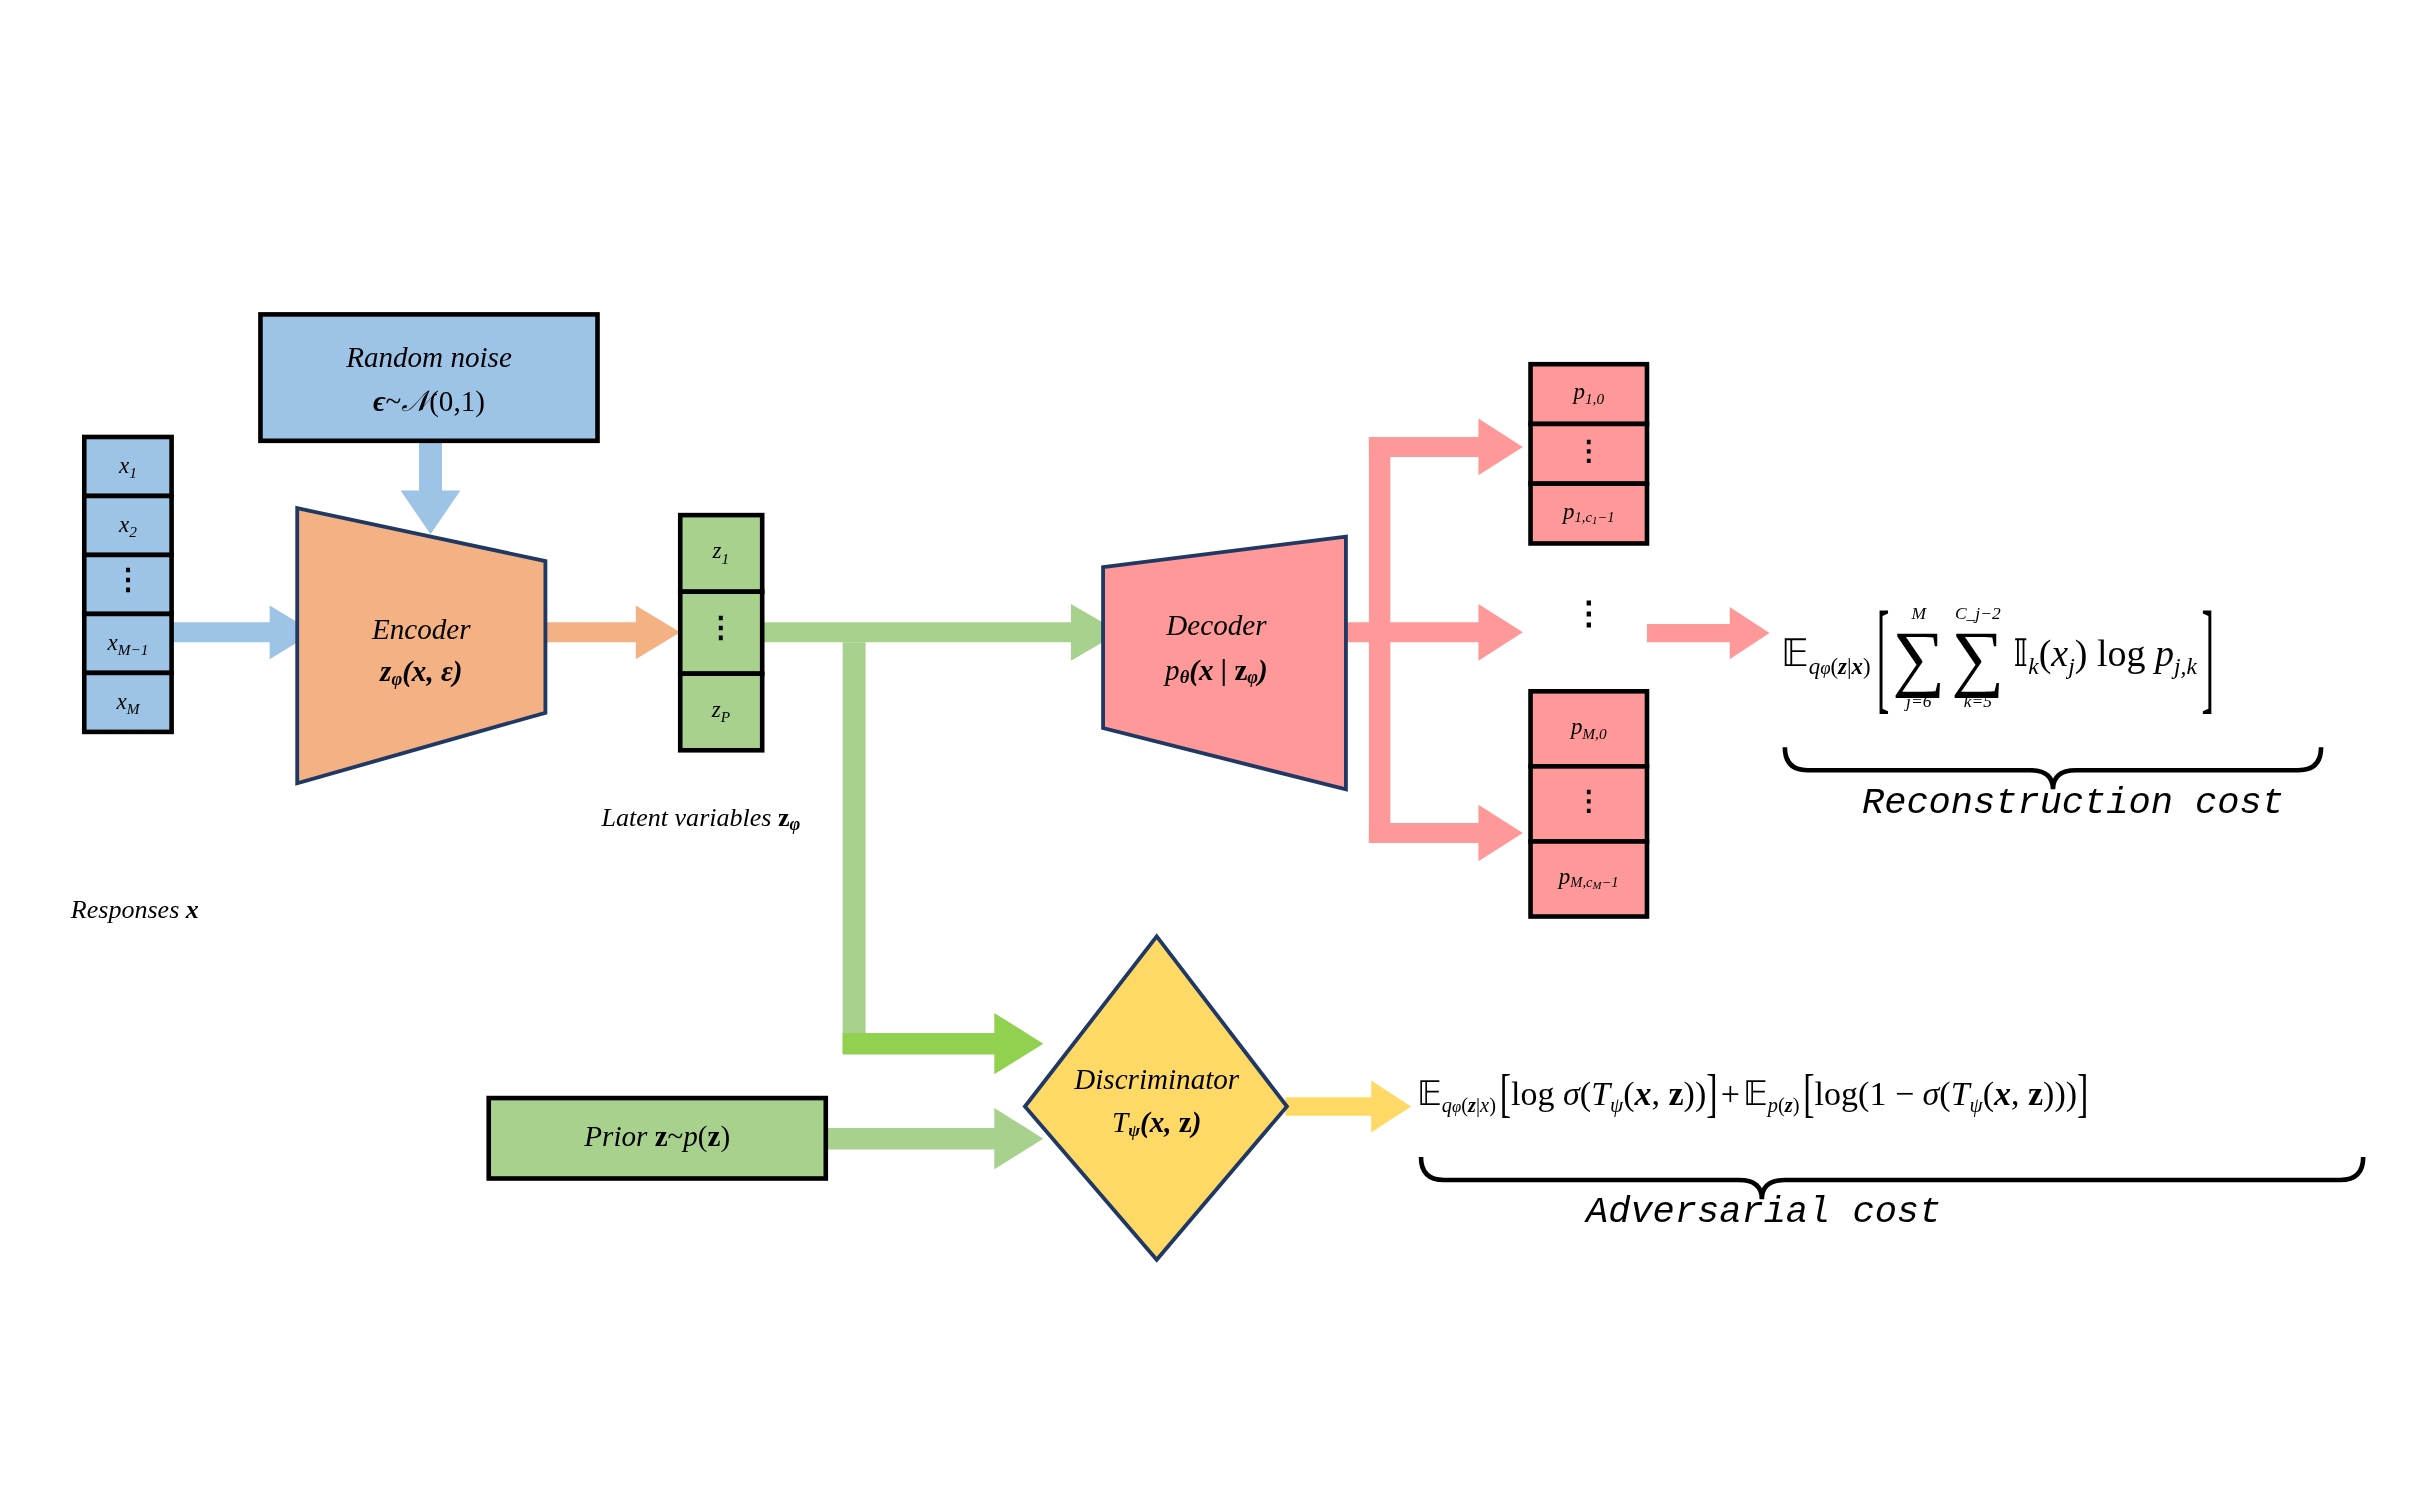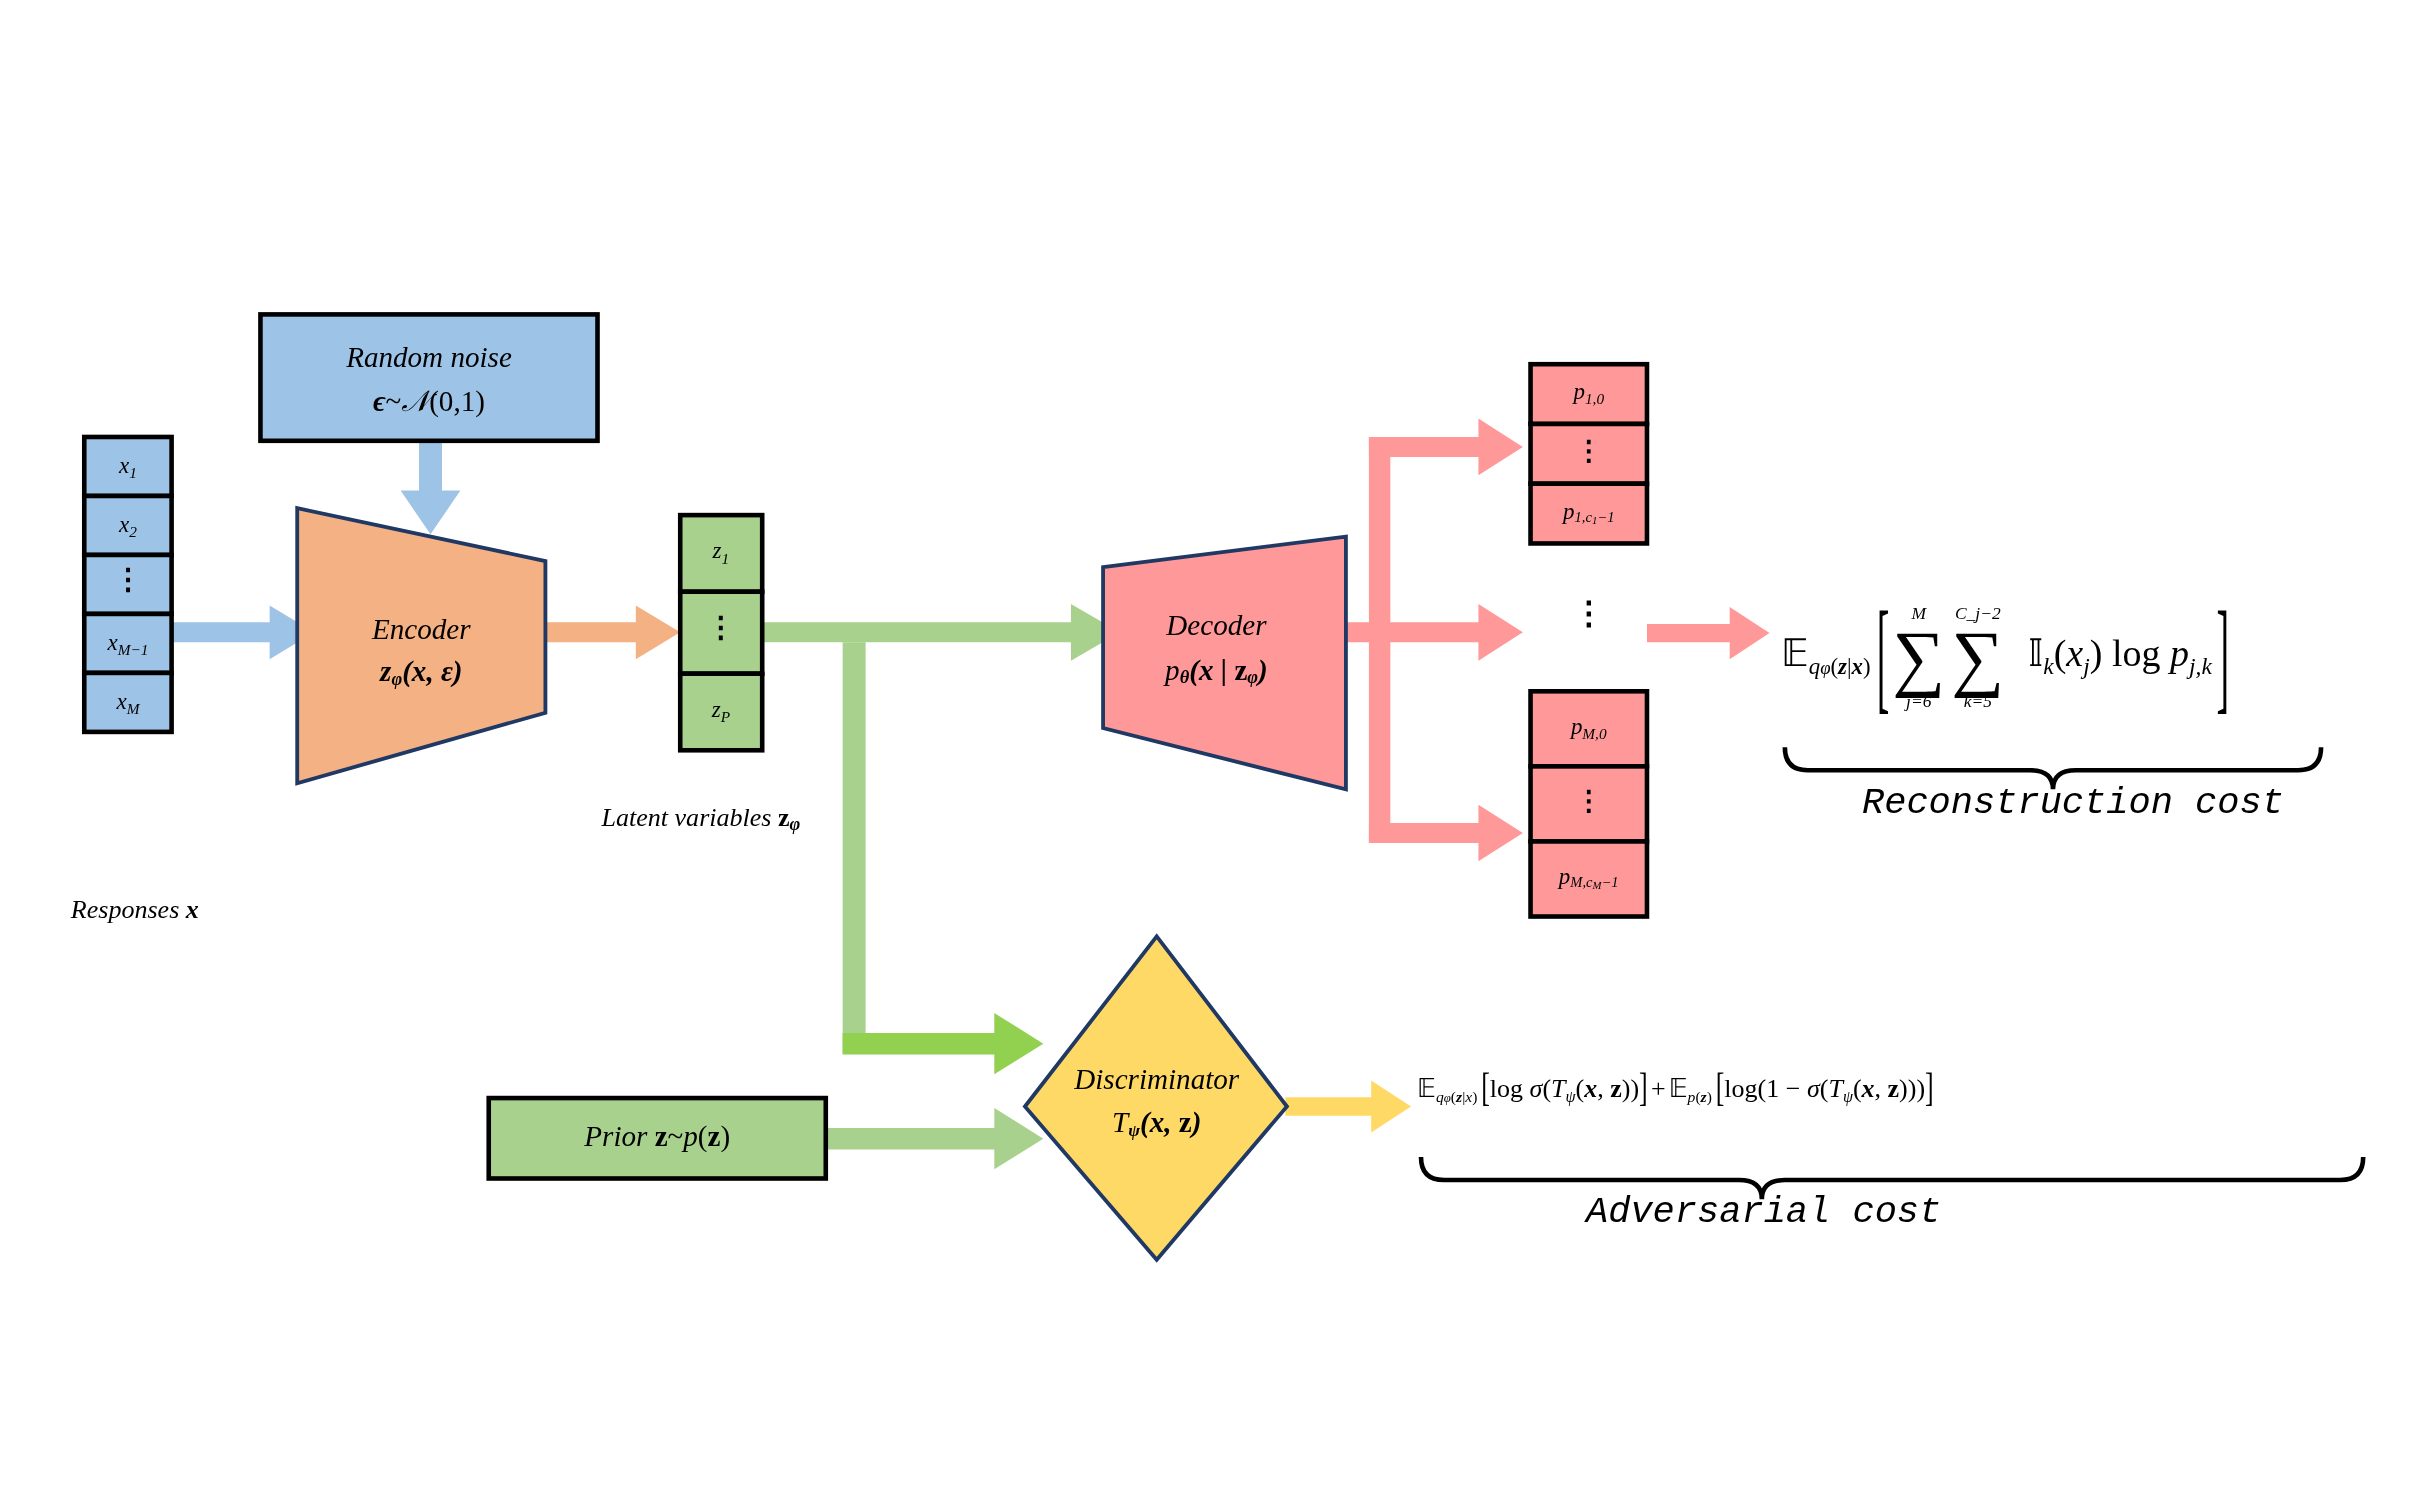--- a/index.html
+++ b/index.html
@@ -272,25 +272,25 @@
 
   <div class="formula" style="left:1781px; top:605px; font-size:38px;">
     <span class="upr" style="font-size:1.0em;">𝔼</span><span class="sub" style="vertical-align:-0.34em; font-size:0.6em;"><span class="math">q</span><span style="font-size:0.82em;">φ</span><span class="upr">(</span><span style="font-weight:bold;">z</span><span class="upr">|</span><span class="bld">x</span><span class="upr">)</span></span><span class="bigbr" style="margin-left:6.1px;">[</span><span class="sigma-stack">
         <span class="lim">M</span>
         <span class="sig">∑</span>
         <span class="lim">j=6</span>
       </span><span class="sigma-stack">
         <span class="lim">C_j−2</span>
         <span class="sig">∑</span>
         <span class="lim">k=5</span>
-      </span><span style="margin-left:21px;"><span class="upr">𝕀</span><span class="sub">k</span><span class="upr">(</span><span class="math">x</span><span class="sub">j</span><span class="upr">)</span> <span class="upr">log</span> <span class="math">p</span><span class="sub">j,k</span></span><span class="bigbr" style="margin-left:4.6px;">]</span>
+      </span><span style="margin-left:6px;"><span class="upr">𝕀</span><span class="sub">k</span><span class="upr">(</span><span class="math">x</span><span class="sub">j</span><span class="upr">)</span> <span class="upr">log</span> <span class="math">p</span><span class="sub">j,k</span></span><span class="bigbr" style="margin-left:4.6px;">]</span>
   </div>
 
   <div class="costlabel" style="left:1862px; top:782px; width:383px; font-size:37px;">Reconstruction cost</div>
 
-  <div class="formula" style="left:1417px; top:1073px; font-size:26px;">
+  <div class="formula" style="left:1417px; top:1073px; font-size:34px;">
     <span class="upr">𝔼</span><span class="sub" style="vertical-align:-0.34em; font-size:0.6em;"><span class="math">q</span><span style="font-size:0.82em;">φ</span><span class="upr">(</span><span style="font-weight:bold;">z</span><span class="upr">|</span><span class="math">x</span><span class="upr">)</span></span><span class="bigbr-s" style="margin-left:3.8px;">[</span><span class="upr">log </span><span class="math">σ</span><span class="upr">(</span><span class="math">T</span><span class="sub">ψ</span><span class="upr">(</span><span class="bld">x</span><span class="upr">, </span><span style="font-weight:bold;">z</span><span class="upr">))</span><span class="bigbr-s">]</span><span class="upr" style="margin:0 3.1px;">+</span><span class="upr">𝔼</span><span class="sub" style="vertical-align:-0.34em; font-size:0.6em;"><span class="math">p</span><span class="upr">(</span><span style="font-weight:bold;">z</span><span class="upr">)</span></span><span class="bigbr-s" style="margin-left:3.8px;">[</span><span class="upr">log(1 − </span><span class="math">σ</span><span class="upr">(</span><span class="math">T</span><span class="sub">ψ</span><span class="upr">(</span><span class="bld">x</span><span class="upr">, </span><span style="font-weight:bold;">z</span><span class="upr">)))</span><span class="bigbr-s">]</span>
   </div>
 
   <div class="costlabel" style="left:1586px; top:1191px; width:352px; font-size:37px;">Adversarial cost</div>
 
 </div>
 
 
 </body></html>

